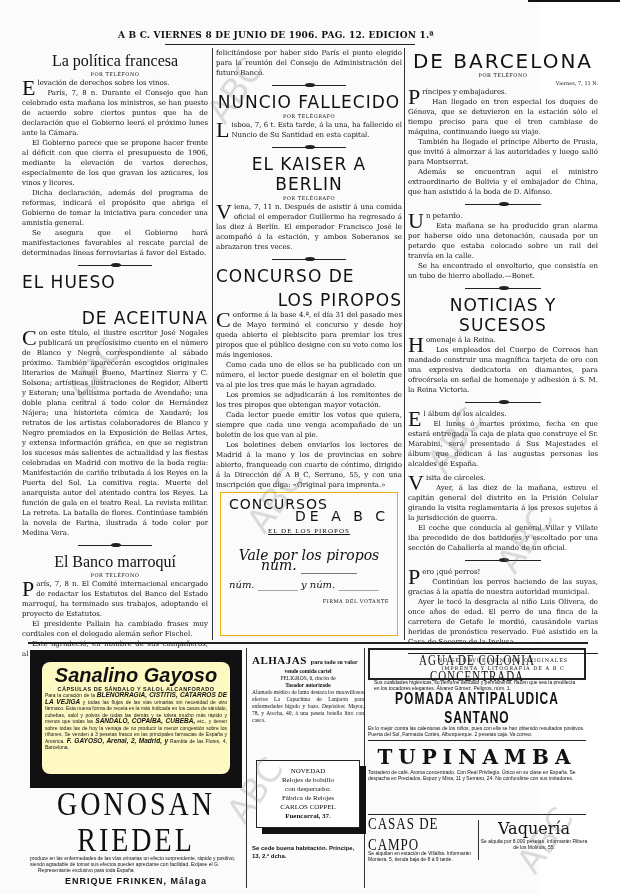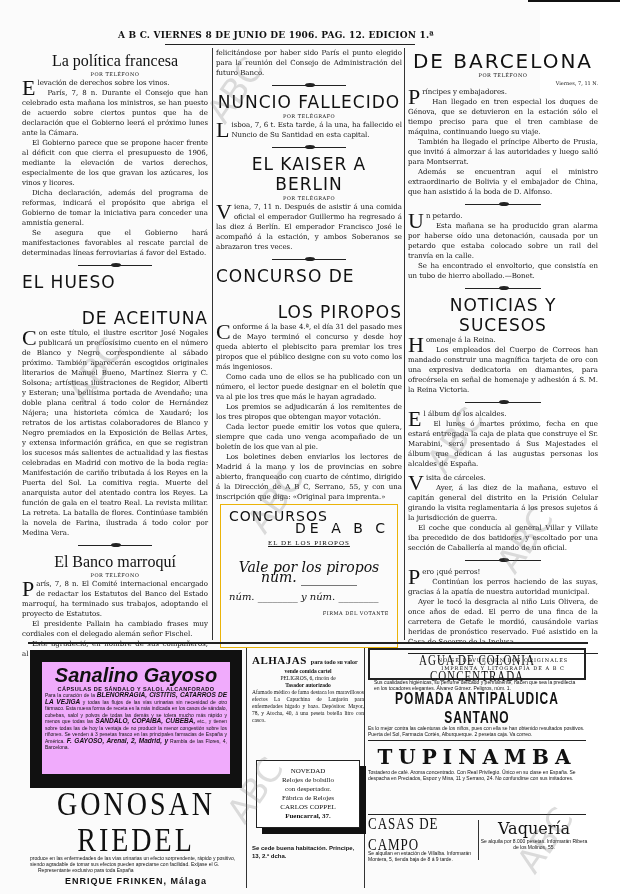--- a/index.html
+++ b/index.html
@@ -29,21 +29,21 @@
   .coupon .c3{font-family:Liberation Serif, serif;font-size:7px;text-align:center;letter-spacing:1px;margin-top:5px;text-decoration:underline;}
   .coupon .c4{font-style:italic;font-size:14px;margin-top:14px;text-align:center;}
   .coupon .c5{font-style:italic;font-size:10px;margin-top:10px;}
   .coupon .c6{font-size:5px;text-align:right;margin-top:6px;letter-spacing:0.5px;}
   .footnote{font-size:5px;text-align:center;letter-spacing:1px;line-height:8px;border-top:1px solid #222;margin-top:6px;padding-top:2px;}
   .watermark{position:absolute;font-family:"DejaVu Sans",sans-serif;color:rgba(120,120,120,0.25);font-size:34px;transform:rotate(-55deg);pointer-events:none;}
   .hrule{position:absolute;height:2px;background:#222;}
   
   .ad{position:absolute;font-family:"Liberation Sans",sans-serif;}
   .ad-sanalino{left:30px;top:650px;width:212px;height:138px;background:#111;}
-  .ad-sanalino .inner{position:absolute;left:12px;top:12px;right:12px;bottom:14px;background:#f0abfc;padding:2px 3px;}
+  .ad-sanalino .inner{position:absolute;left:12px;top:12px;right:12px;bottom:14px;background:#fef9c3;padding:2px 3px;border-radius:8px;}
   .ad-sanalino .title{font-size:20px;font-style:italic;font-weight:bold;text-align:center;line-height:22px;}
   .ad-sanalino .sub{font-size:5.5px;font-weight:bold;text-align:center;letter-spacing:0.5px;}
   .ad-sanalino .body{font-size:5px;line-height:6.5px;text-align:justify;}
   .ad-sanalino .body b{font-size:6.5px;font-style:italic;}
   .ad-gonosan{left:30px;top:792px;width:212px;}
   .ad-gonosan .title{font-family:"Liberation Serif",serif;font-size:28px;letter-spacing:3px;text-align:center;line-height:30px;transform:scaleY(1.2);}
   .ad-gonosan .body{font-size:5px;line-height:6px;margin-top:3px;}
   .ad-gonosan .sig{font-size:9px;font-weight:bold;text-align:center;letter-spacing:1px;margin-top:3px;}
   .ad-alhajas{left:252px;top:650px;width:112px;font-family:"Liberation Serif",serif;}
   .ad-alhajas .title{font-size:11px;font-weight:bold;letter-spacing:0.5px;}
@@ -113,21 +113,21 @@
     </div>
     <div class="orn"></div>
     <div>
       <div class="h-caps" style="text-align:center;">EL KAISER A BERLIN</div>
       <div class="byline">POR TELÉGRAFO</div>
       <p class="noind"><span class="dropcap">V</span><span>iena, 7, 11 n. Después de asistir á una comida oficial el emperador Guillermo ha regresado á las diez á Berlín. El emperador Francisco José le acompañó á la estación, y ambos Soberanos se abrazaron tres veces.</span></p>
     </div>
     <div class="orn"></div>
     <div>
       <div class="h-caps">CONCURSO DE</div>
-      <div class="h-caps" style="text-align:right;margin-top:16px;">LOS PIROPOS</div>
+      <div class="h-caps" style="text-align:right;margin-top:4px;">LOS PIROPOS</div>
       <p class="noind"><span class="dropcap">C</span><span>onforme á la base 4.ª, el día 31 del pasado mes de Mayo terminó el concurso y desde hoy queda abierto el plebiscito para premiar los tres piropos que el público designe con su voto como los más ingeniosos.</span></p>
       <p>Como cada uno de ellos se ha publicado con un número, el lector puede designar en el boletín que va al pie los tres que más le hayan agradado.</p>
       <p>Los premios se adjudicarán á los remitentes de los tres piropos que obtengan mayor votación.</p>
       <p>Cada lector puede emitir los votos que quiera, siempre que cada uno venga acompañado de un boletín de los que van al pie.</p>
       <p>Los boletines deben enviarlos los lectores de Madrid á la mano y los de provincias en sobre abierto, franqueado con cuarto de céntimo, dirigido á la Dirección de A B C, Serrano, 55, y con una inscripción que diga: «Original para imprenta.»</p>
     </div>
     <div class="coupon">
       <div class="c1">CONCURSOS</div>
       <div class="c2">DE A B C</div>
       <div class="c3">EL DE LOS PIROPOS</div>

